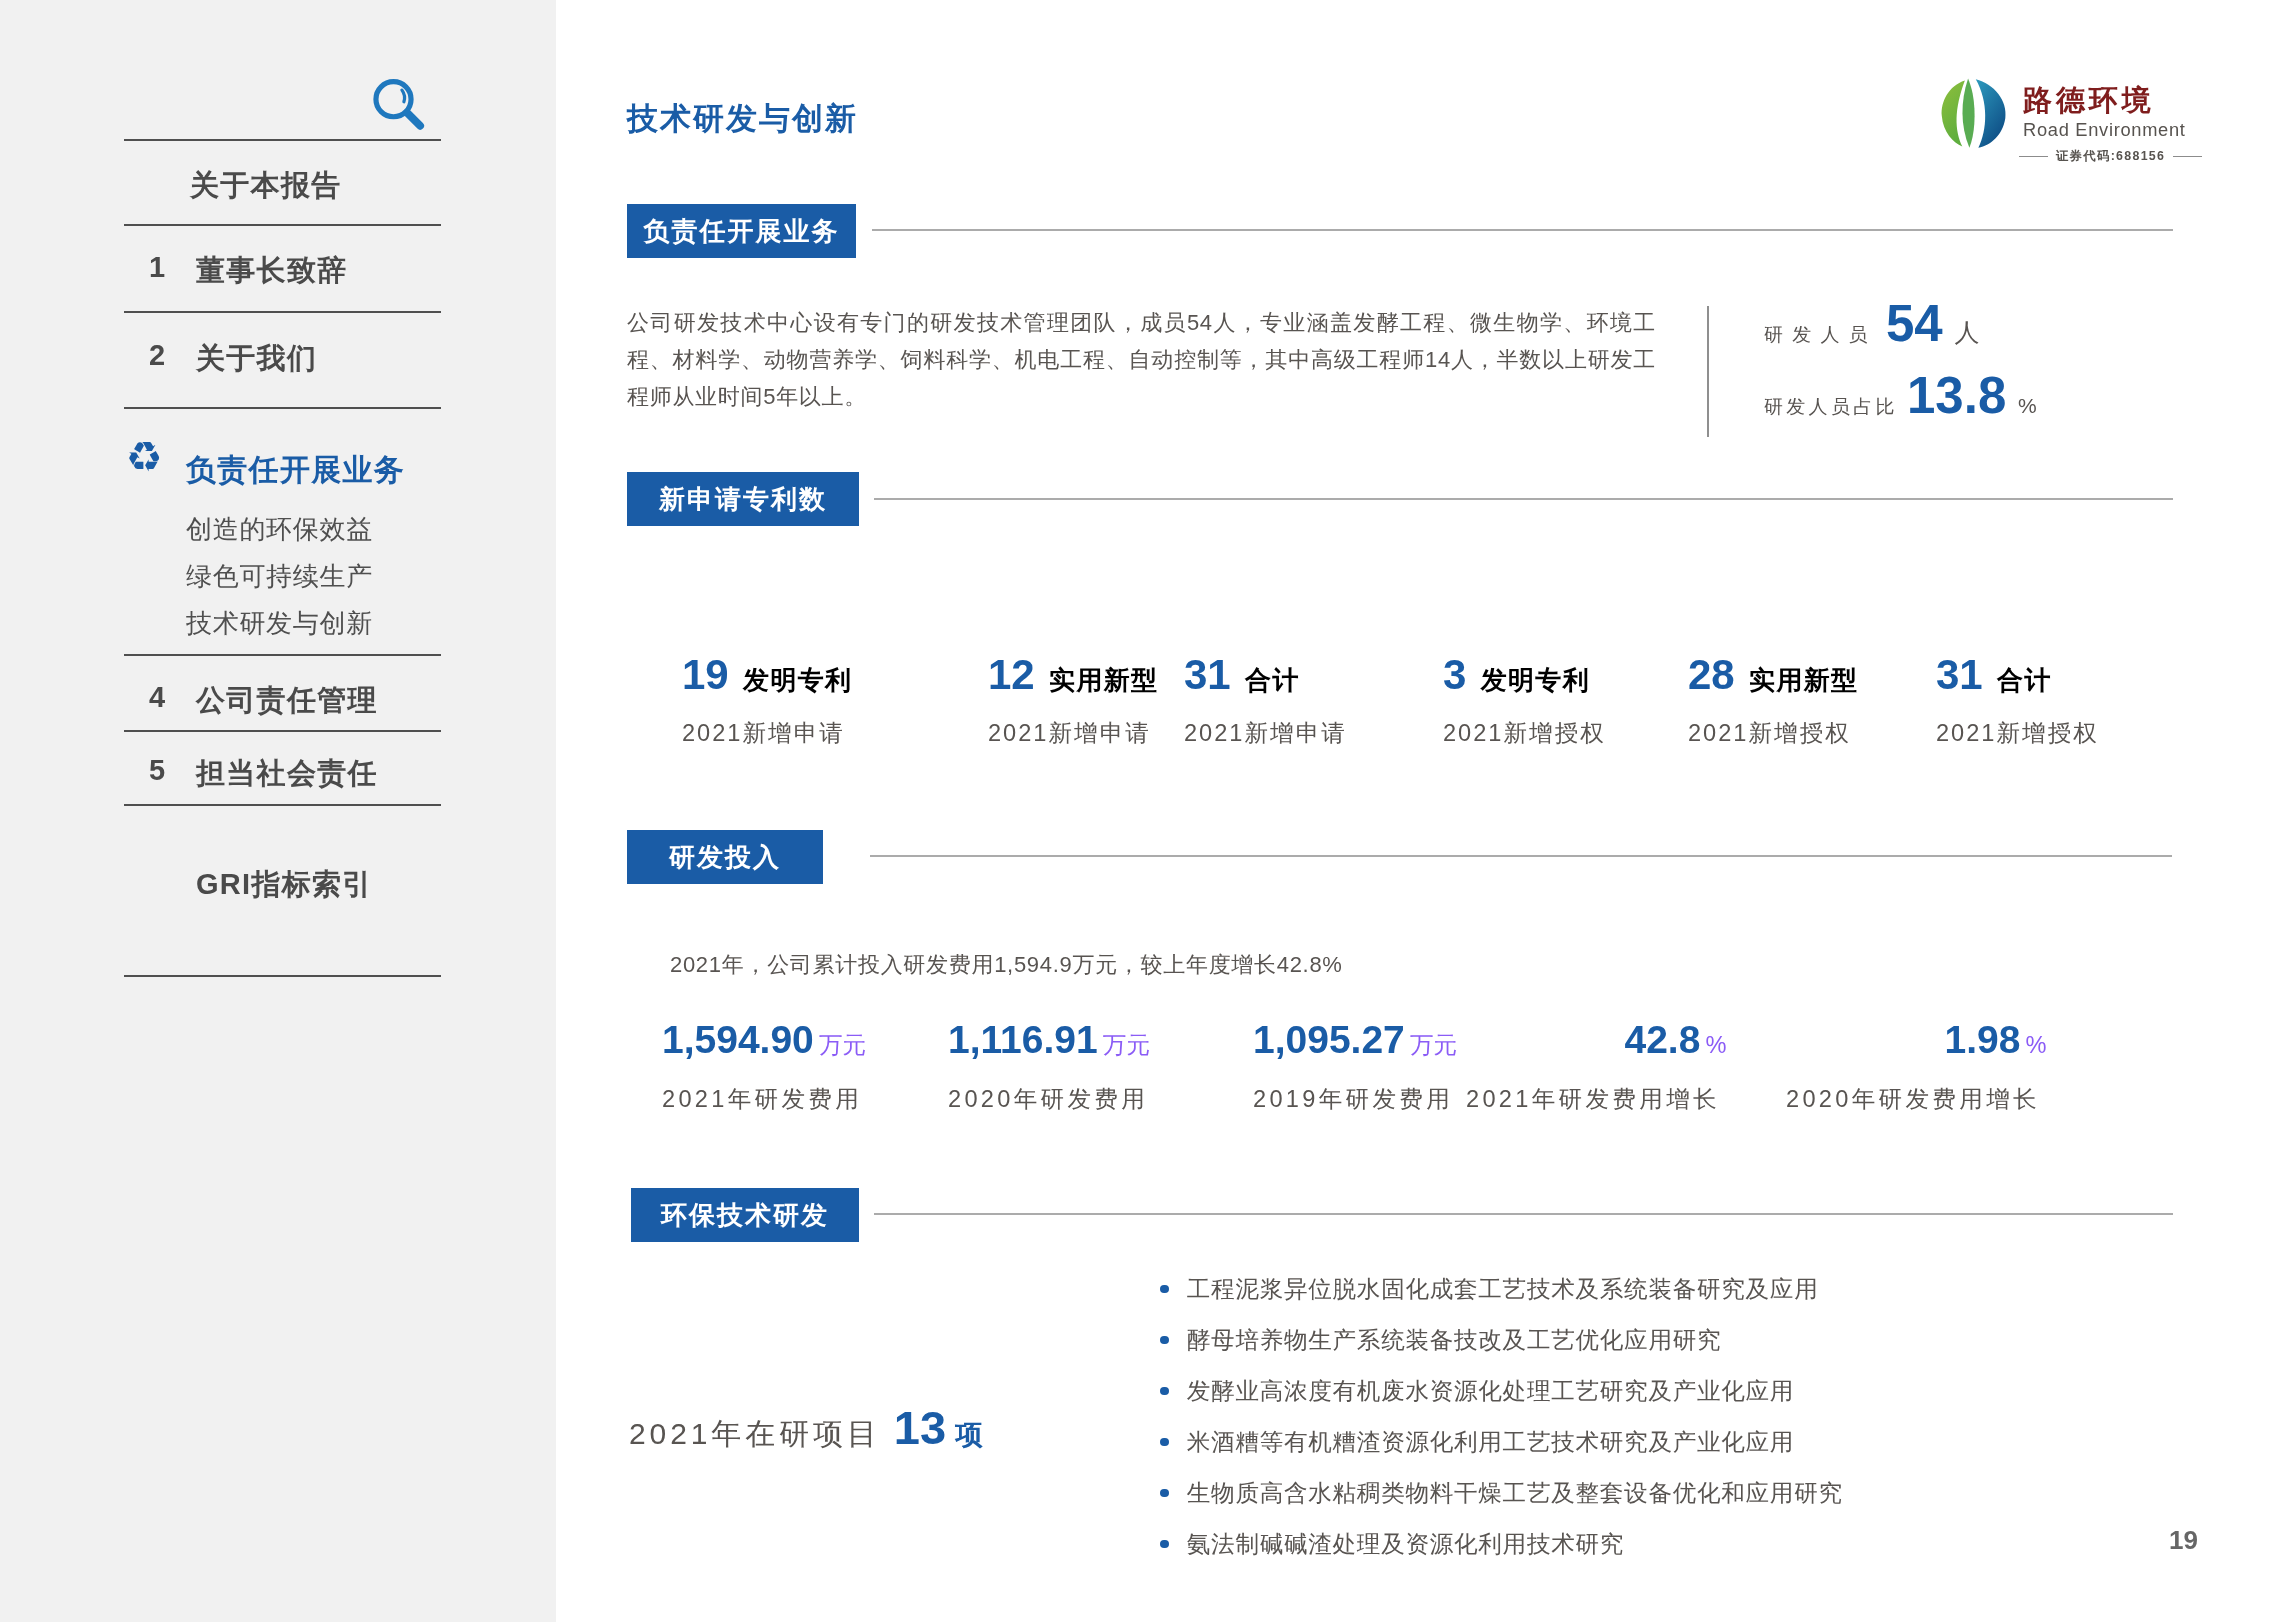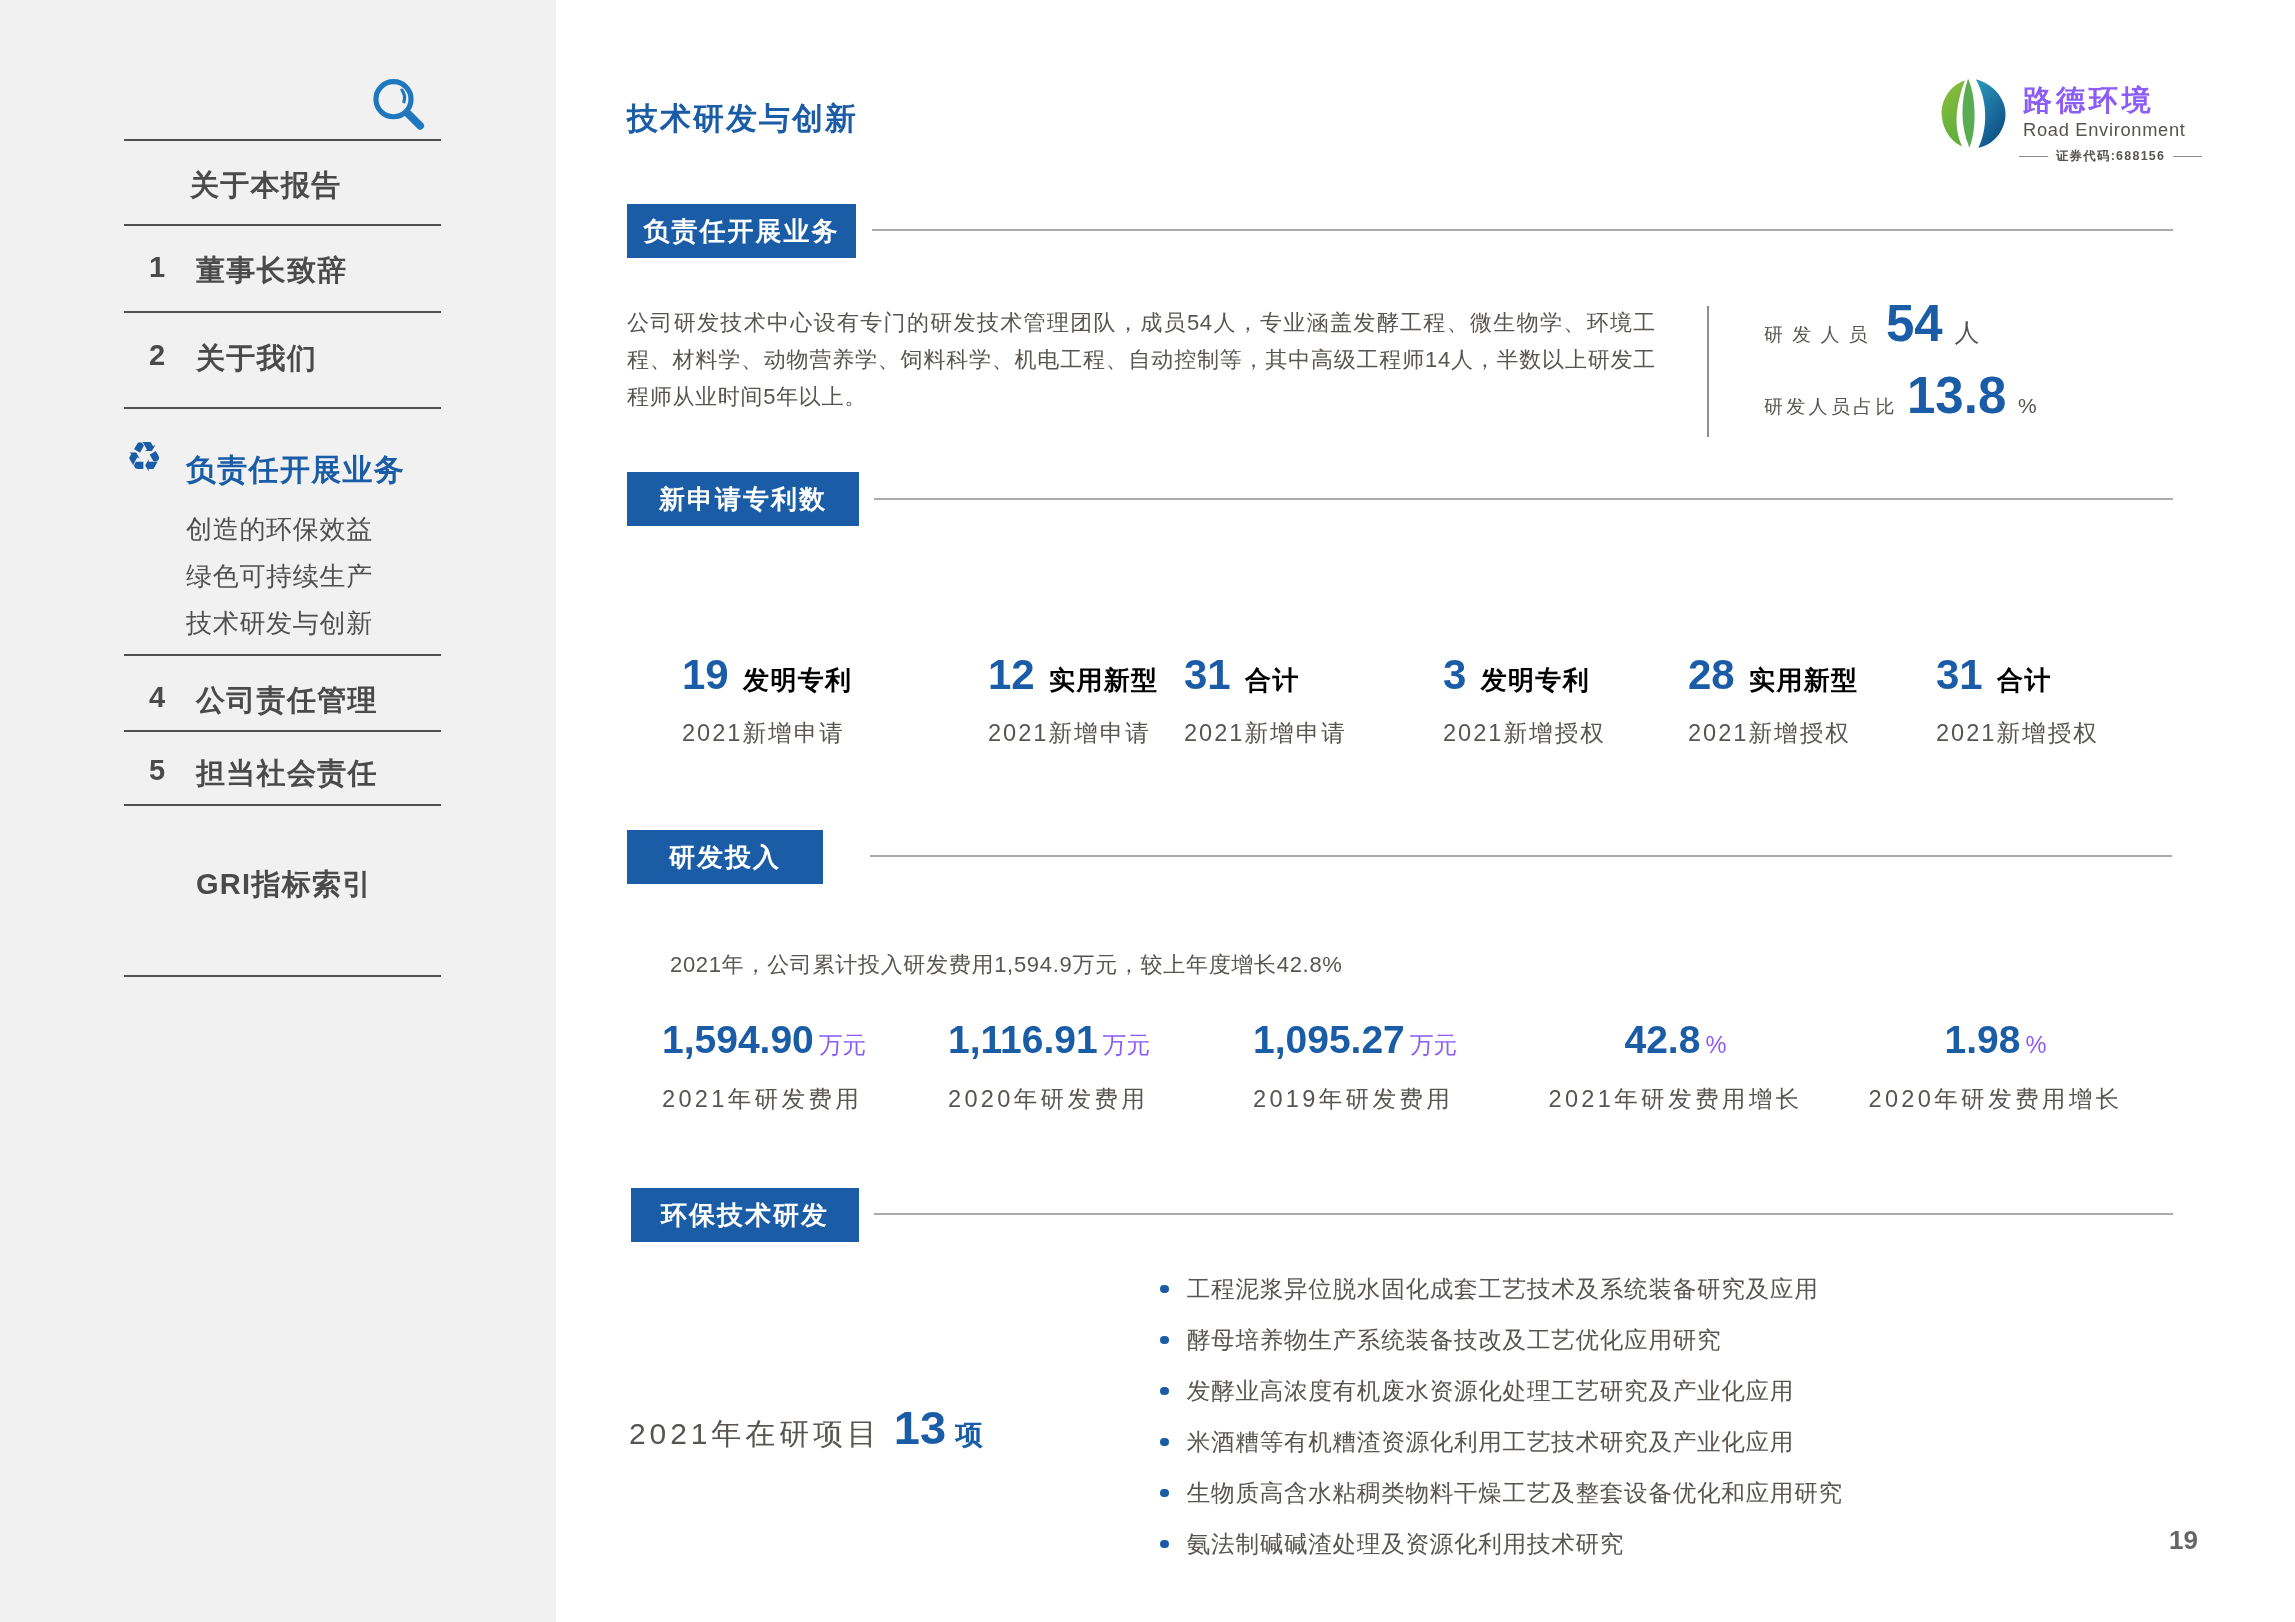--- a/index.html
+++ b/index.html
@@ -12,21 +12,21 @@
   .side-item { position:absolute; color:#4a4a4a; font-size:29px; font-weight:600; letter-spacing:1.3px; white-space:nowrap; cursor:pointer; }
   .side-num { position:absolute; color:#4a4a4a; font-size:29px; font-weight:600; }
   .side-sub { position:absolute; color:#4f4f4f; font-size:26px; font-weight:500; letter-spacing:0.7px; white-space:nowrap; cursor:pointer; }
   .side-active-label { color:#1A5CA6; font-weight:700; font-size:30px; }
   .recycle { position:absolute; left:126px; top:437px; font-size:41px; color:#1A5CA6; line-height:1; }
   .search-svg { position:absolute; left:361px; top:68px; cursor:pointer; }
 
   
   .page-title { position:absolute; left:627px; top:98px; font-size:31px; font-weight:700; color:#1A5CA6; letter-spacing:2px; }
   .logo-icon { position:absolute; left:1936px; top:76px; }
-  .logo-cn { position:absolute; left:2023px; top:81px; font-size:29px; font-weight:700; color:#8b5cf6; letter-spacing:3.9px; }
+  .logo-cn { position:absolute; left:2023px; top:81px; font-size:29px; font-weight:700; color:#7f1d1d; letter-spacing:3.9px; }
   .logo-en { position:absolute; left:2023px; top:119px; font-size:18.3px; color:#57534F; letter-spacing:0.7px; }
   .logo-code { position:absolute; left:2019px; top:148px; display:flex; align-items:center; gap:7.9px; }
   .logo-code .dash { width:29px; height:1.3px; background:#8c8c8c; }
   .logo-code .code-text { font-size:12.4px; font-weight:700; color:#57534F; letter-spacing:1.3px; }
 
   
   .sec-box { position:absolute; height:54px; background:#1A5CA6; color:#ffffff; display:flex; align-items:center; justify-content:center; font-size:26px; font-weight:700; letter-spacing:2px; }
   .sec-line { position:absolute; height:2px; background:#ABABAB; }
   .para { position:absolute; font-size:22px; color:#585451; letter-spacing:0.7px; }
   .vline { position:absolute; left:1707px; top:306px; width:2px; height:131px; background:#8f8f8f; }
@@ -45,21 +45,21 @@
   .pat-num { font-size:42px; font-weight:700; color:#1A5CA6; }
   .pat-label { font-size:26px; font-weight:700; color:#000000; margin-left:14.4px; letter-spacing:1.3px; }
   .pat-sub { margin-top:18.3px; font-size:23.6px; color:#585451; letter-spacing:2px; }
 
   
   .inv { position:absolute; top:1018px; white-space:nowrap; }
   .inv-v { display:flex; align-items:baseline; }
   .inv-num { font-size:39px; font-weight:700; color:#1A5CA6; }
   .inv-unit { font-size:23.6px; color:#8b5cf6; margin-left:5.2px; }
   .inv-sub { margin-top:21px; font-size:23.6px; color:#585451; letter-spacing:3.3px; }
-  .inv-center { text-align:center; }
+  .inv-center { }
   .inv-center .inv-v { justify-content:center; }
 
   
   .proj-count { position:absolute; left:629px; top:1400px; display:flex; align-items:baseline; white-space:nowrap; }
   .proj-count .prefix { font-size:30px; color:#585451; letter-spacing:3.9px; }
   .proj-count .count { font-size:47px; font-weight:700; color:#1A5CA6; margin-left:13px; }
   .proj-count .count-unit { font-size:27.5px; font-weight:700; color:#1A5CA6; margin-left:9.2px; }
   .proj-list { position:absolute; left:1160px; top:1273px; }
   .proj { display:flex; align-items:center; margin-bottom:19px; }
   .proj .dot { width:8.5px; height:8.5px; border-radius:50%; background:#1A5CA6; margin-right:18.3px; flex-shrink:0; }

